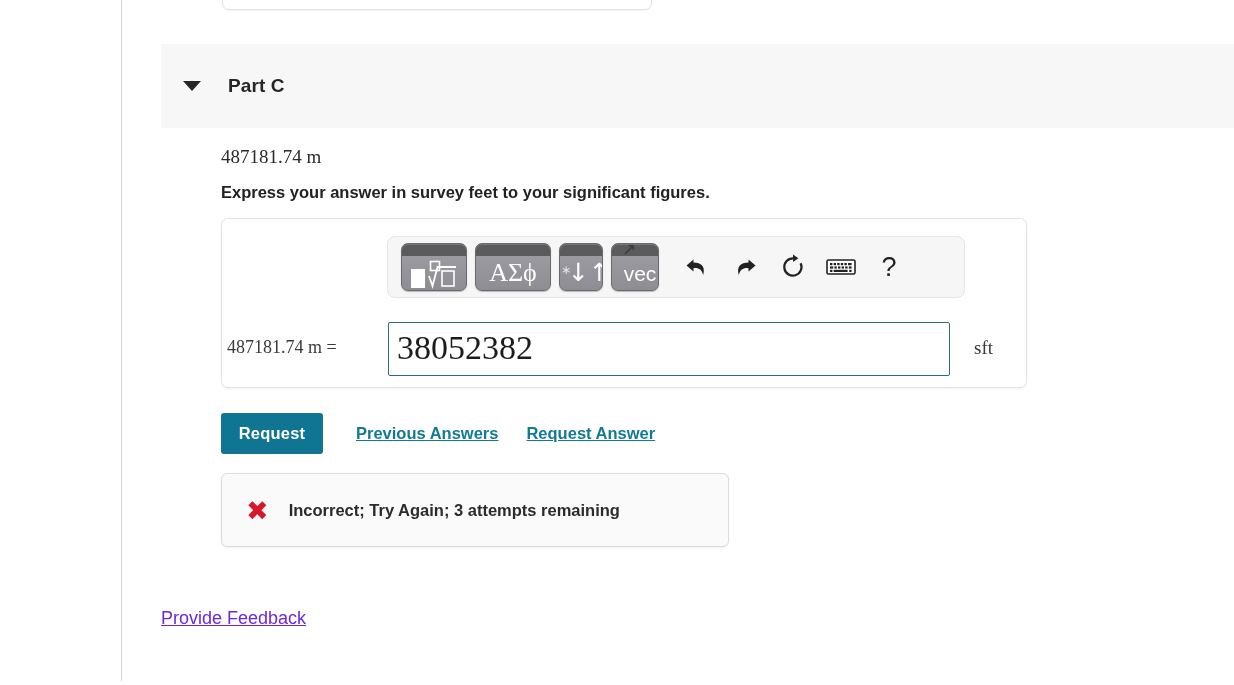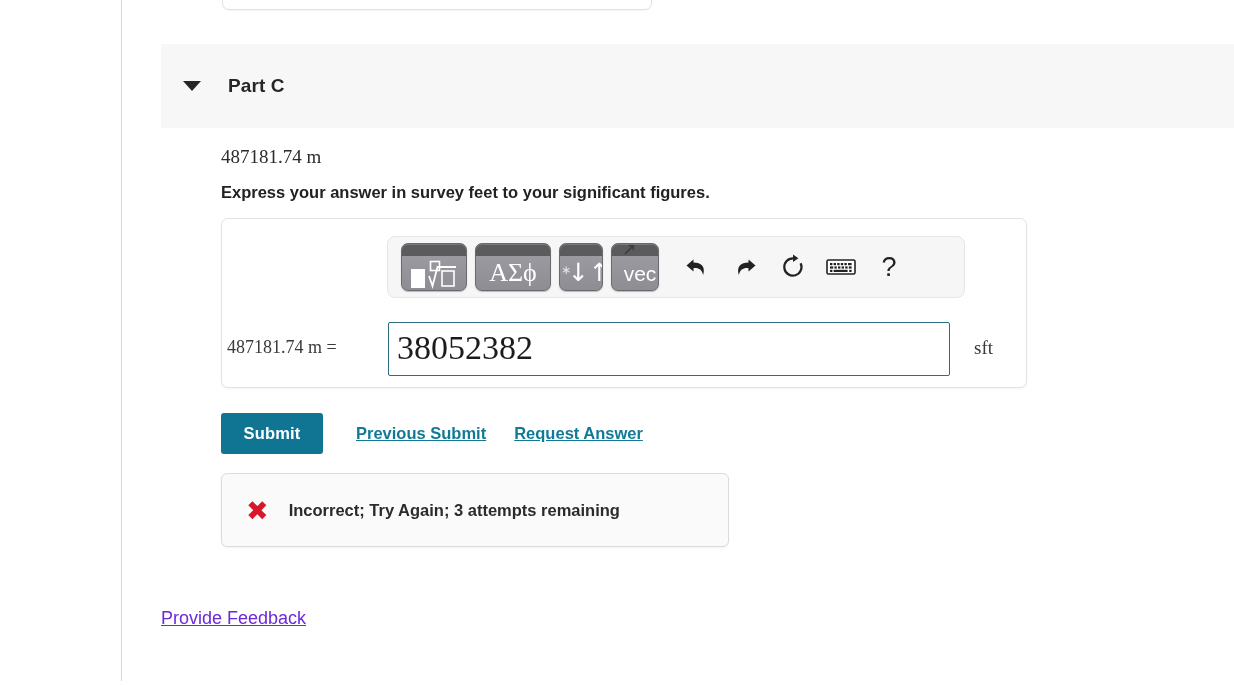--- a/index.html
+++ b/index.html
@@ -382,22 +382,22 @@
       </div>
 
       <div class="eq-label">487181.74 m =</div>
 
       <input class="answer-input" type="text" value="38052382" style="">
 
       <div class="unit">sft</div>
     </div>
 
     <div class="actions">
-      <button class="submit-btn">Submit</button>
-      <a class="link-btn">Previous Submit</a>
+      <button class="submit-btn">Request</button>
+      <a class="link-btn">Previous Answers</a>
       <a class="link-btn second">Request Answer</a>
     </div>
 
     <div class="result-box">
       <span class="x-mark">✖</span>
       <span class="result-text">Incorrect; Try Again; 3 attempts remaining</span>
     </div>
 
   </div>
 

